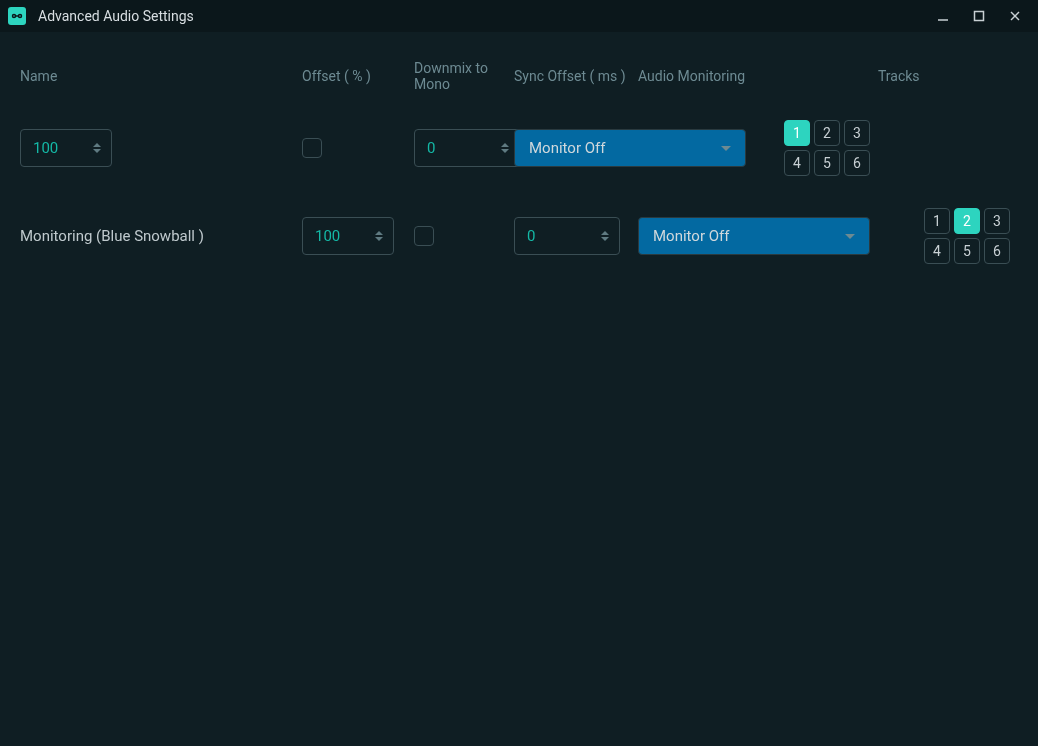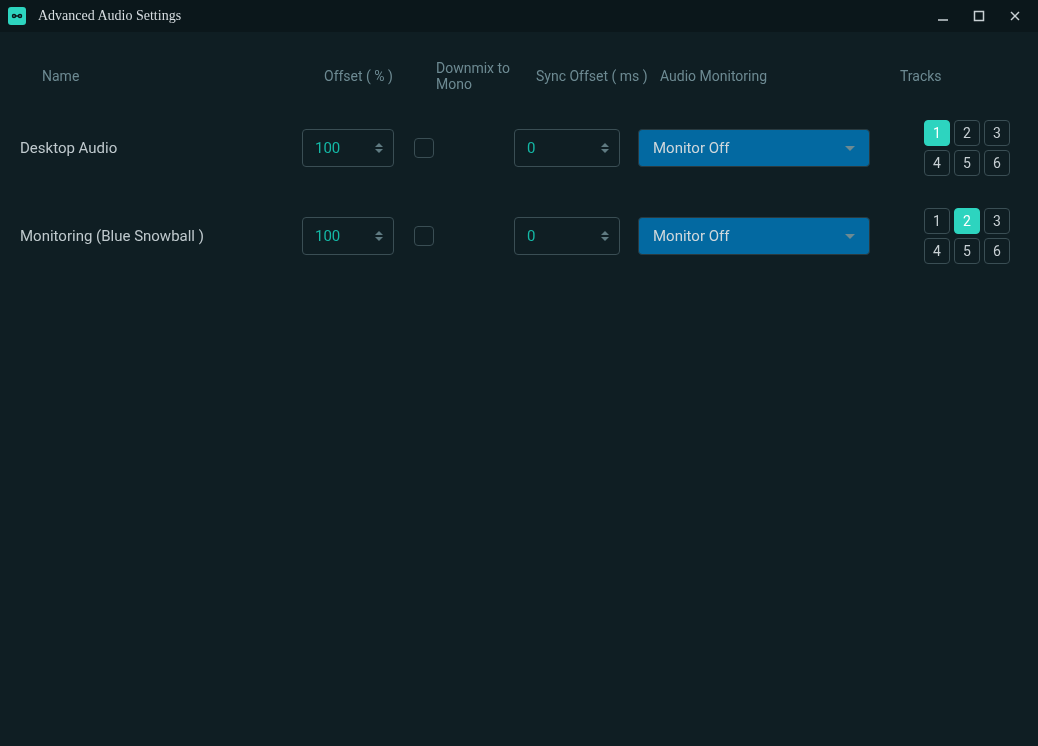--- a/index.html
+++ b/index.html
@@ -26,21 +26,20 @@
     display: flex;
     align-items: center;
     justify-content: center;
     margin-right: 12px;
   }
   .app-icon svg { width: 12px; height: 12px; }
   .title-text {
     color: #d8dee2;
     font-size: 14px;
     flex: 1;
-    font-family: Liberation Serif, serif;
   }
   .win-controls {
     display: flex;
     gap: 18px;
     align-items: center;
     padding-right: 6px;
   }
   .win-btn {
     width: 18px;
     height: 18px;
@@ -53,21 +52,20 @@
   .content {
     padding: 28px 20px;
   }
   .grid-header {
     display: grid;
     grid-template-columns: 282px 112px 100px 124px 240px 1fr;
     align-items: center;
     color: #6d8a92;
     font-size: 14px;
     margin-bottom: 28px;
-    margin-left: 22px;
   }
   .col-tracks { text-align: left; padding-right: 8px; }
   .row {
     display: grid;
     grid-template-columns: 282px 112px 100px 124px 240px 1fr;
     align-items: center;
     margin-bottom: 32px;
   }
   .row-name {
     color: #bfc9cd;
@@ -204,21 +202,20 @@
     <div>Name</div>
     <div>Offset ( % )</div>
     <div>Downmix to Mono</div>
     <div>Sync Offset ( ms )</div>
     <div>Audio Monitoring</div>
     <div class="col-tracks">Tracks</div>
   </div>
 
   <div id="rows-container">
       <div class="row">
-        <div class="row-name">Desktop Audio</div>
         <div>
           <div class="spinbox">
             <span>100</span>
             <div class="spin-arrows">
               <div class="spin-arrow spin-up"></div>
               <div class="spin-arrow spin-down"></div>
             </div>
           </div>
         </div>
         <div>

